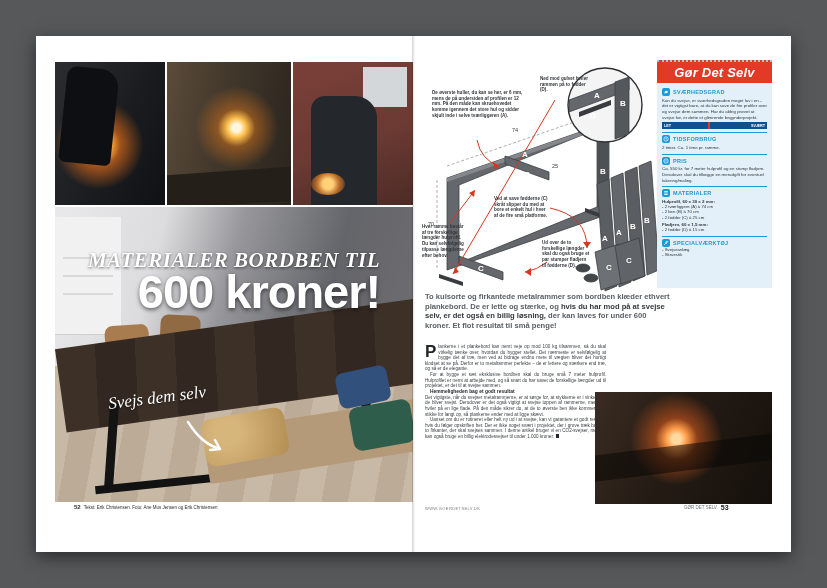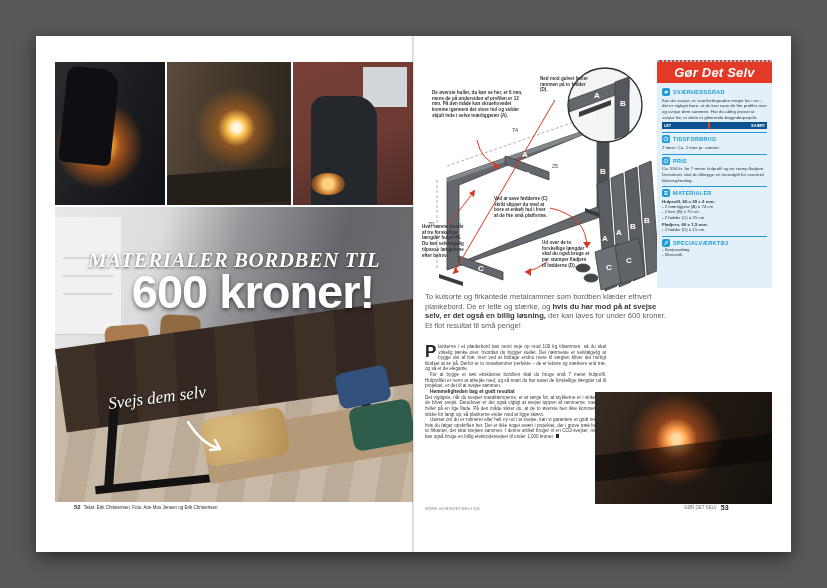--- a/index.html
+++ b/index.html
@@ -45,21 +45,21 @@
   .main-photo .leg2{position:absolute;left:306px;top:170px;width:9px;height:72px;background:#141414;transform:rotate(4deg);}
   .main-photo .bench{position:absolute;left:150px;top:208px;width:220px;height:52px;background:#b59a79;transform:rotate(-9deg);border-radius:3px;}
   .main-photo .cushion-tan{position:absolute;left:148px;top:206px;width:84px;height:48px;background:
       radial-gradient(circle at 30% 35%, #d7b67c 0 18%, #c5a167 60%, #b18d52 100%);border-radius:10px;transform:rotate(-10deg);}
   .main-photo .cushion-blue{position:absolute;left:282px;top:162px;width:52px;height:36px;background:#32507c;border-radius:8px;transform:rotate(-12deg);}
   .main-photo .cushion-green{position:absolute;left:296px;top:196px;width:62px;height:44px;background:#2f5d4b;border-radius:9px;transform:rotate(-10deg);}
   
   .kicker{left:19px;top:212px;width:358px;text-align:center;color:#fff;
       font-family:"Liberation Serif", serif;font-style:italic;font-weight:bold;font-size:21px;
       letter-spacing:.5px;text-shadow:0 1px 3px rgba(0,0,0,.6);}
-  .headline{left:6px;top:228px;width:422px;text-align:center;color:#fff;font-weight:bold;
+  .headline{left:12px;top:228px;width:422px;text-align:center;color:#fff;font-weight:bold;
       font-size:47px;letter-spacing:-1px;text-shadow:0 2px 4px rgba(0,0,0,.55);}
   .script{left:72px;top:352px;color:#fff;font-family:"Liberation Serif", serif;font-style:italic;
       font-size:17px;transform:rotate(-7deg);text-shadow:0 1px 2px rgba(0,0,0,.5);}
   .arrow-svg{left:146px;top:382px;}
   .left-footer{left:38px;top:468px;font-size:4.5px;color:#2c2c2c;}
   .left-footer b{font-size:6px;margin-right:3px;}
   
   .diagram-svg{left:383px;top:20px;}
   .ann{position:absolute;font-size:4.6px;line-height:1.25;font-weight:bold;color:#33363a;z-index:5;}
   .ann1{left:396px;top:54px;width:92px;}
@@ -77,21 +77,21 @@
   .sec-head{display:flex;align-items:center;gap:3px;color:#1a9ad6;font-weight:bold;font-size:5.5px;letter-spacing:.3px;}
   .sec-icon{width:8px;height:8px;background:#1a9ad6;border-radius:2px;display:inline-flex;align-items:center;justify-content:center;flex:0 0 8px;}
   .sec-body{font-size:4.4px;line-height:1.3;color:#2f3438;margin-top:1.5px;}
   .slider{margin-top:2px;height:7px;background:#0c5290;position:relative;display:flex;justify-content:space-between;align-items:center;padding:0 2px;}
   .slider .lab{color:#fff;font-size:3.8px;font-weight:bold;}
   .slider .mark{position:absolute;left:44%;top:0;width:2px;height:7px;background:#e23a26;}
   .mat-head{font-weight:bold;font-size:4.4px;color:#2f3438;margin-top:1.5px;}
   .mat-item{font-size:4.3px;color:#2f3438;line-height:1.3;}
   .mat-item:before{content:"- ";}
   
-  .intro{left:389px;top:256px;width:247px;font-size:7.6px;line-height:1.27;color:#5b6065;}
+  .intro{left:389px;top:256px;width:247px;font-size:7.6px;line-height:1.27;color:#5b6065;font-weight:bold;}
   .intro b{color:#34383c;}
   .bodycol{left:389px;top:308px;width:181px;height:160px;overflow:hidden;font-size:4.6px;
       line-height:1.22;color:#3c4044;text-align:justify;}
   .bodycol p{margin:0 0 0 0;text-indent:5px;}
   .bodycol p.first{text-indent:0;}
   .dropcap{float:left;font-size:17px;line-height:.85;font-weight:bold;color:#25282b;margin:1px 2px 0 0;}
   .subhead{font-weight:bold;color:#25282b;font-size:4.9px;margin-top:3px;text-indent:0;}
   .endmark{display:inline-block;width:3.5px;height:3.5px;background:#25282b;margin-left:2px;}
   
   .tipbox{left:559px;top:309px;width:177px;height:44px;background:#0d55a3;color:#fff;display:flex;align-items:center;padding:0 6px;box-sizing:border-box;gap:6px;}

